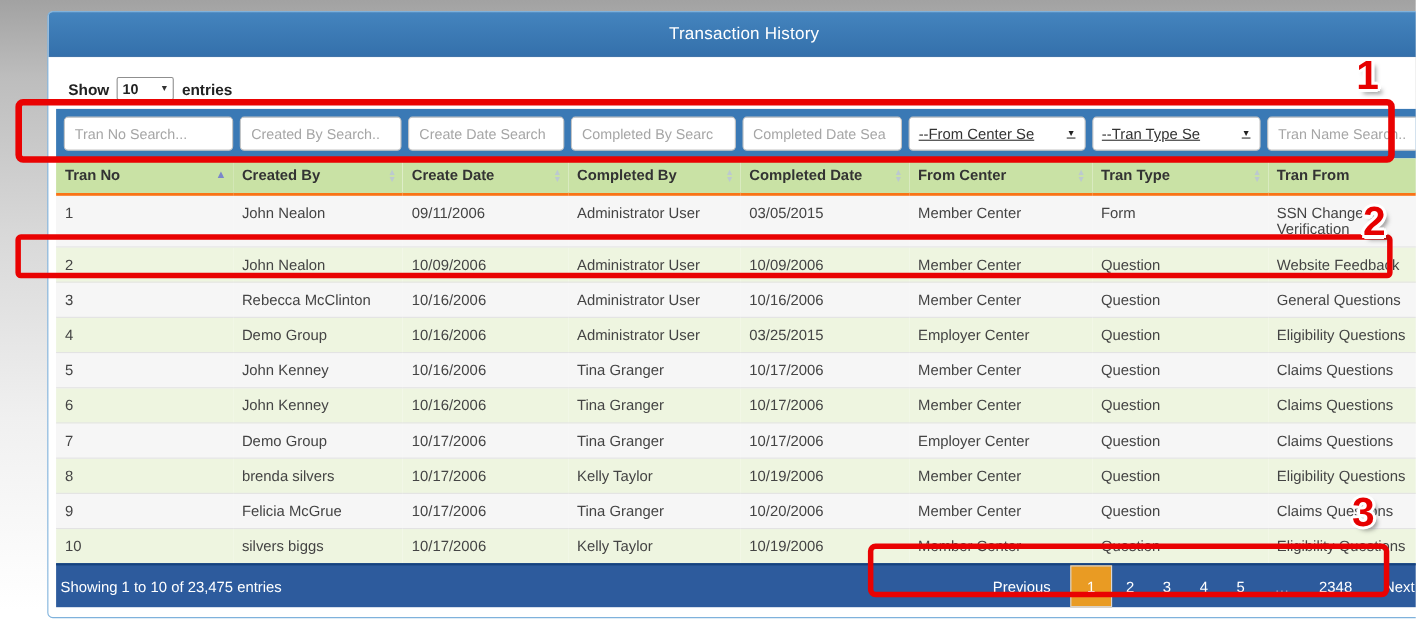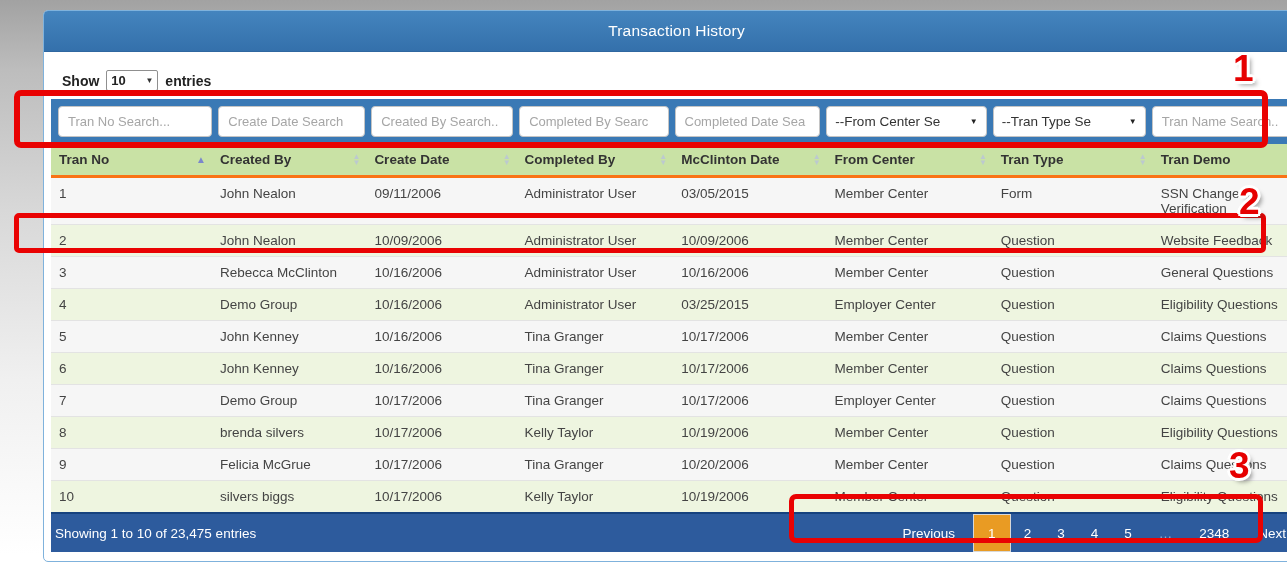--- a/index.html
+++ b/index.html
@@ -41,21 +41,21 @@
   .fcell:nth-child(5){width:12.2%;} .fcell:nth-child(6){width:13.4%;}
   .fcell:nth-child(7){width:12.8%;} .fcell:nth-child(8){width:12.0%;}
   .fcell input{
     width:100%;height:31px;box-sizing:border-box;border:1px solid #c4c4c4;border-radius:4px;
     padding:0 9px;font-size:13px;color:#333;font-family:inherit;outline:none;
   }
   .fcell input::placeholder{color:#a6a6a6;opacity:1;}
   .selbox{
     height:31px;box-sizing:border-box;background:#fff;border:1px solid #c4c4c4;border-radius:4px;
     display:flex;align-items:center;justify-content:space-between;
-    padding:0 8px;font-size:13.5px;color:#333;cursor:pointer;white-space:nowrap;overflow:hidden;
+    padding:0 8px;font-size:13.5px;color:#333;cursor:pointer;white-space:nowrap;overflow:hidden;text-decoration:underline;
   }
   .selbox .caret{font-size:8px;color:#222;margin-left:4px;}
   
   table{margin:0 7px;width:1253px;border-collapse:collapse;table-layout:fixed;font-size:13.5px;}
   th,td{text-align:left;vertical-align:top;word-wrap:break-word;}
   th:nth-child(1),td:nth-child(1){width:12.9%;} th:nth-child(2),td:nth-child(2){width:12.3%;}
   th:nth-child(3),td:nth-child(3){width:11.9%;} th:nth-child(4),td:nth-child(4){width:12.5%;}
   th:nth-child(5),td:nth-child(5){width:12.2%;} th:nth-child(6),td:nth-child(6){width:13.4%;}
   th:nth-child(7),td:nth-child(7){width:12.8%;} th:nth-child(8),td:nth-child(8){width:12.0%;}
   th{
@@ -111,22 +111,22 @@
     <span>Show</span>
     <span class="show-select">
       <span>10</span>
       <span class="caret">▼</span>
     </span>
     <span>entries</span>
   </div>
 
   <div class="filterbar">
       <div class="fcell"><input type="text" placeholder="Tran No Search..." style=""></div>
+      <div class="fcell"><input type="text" placeholder="Created By Search.." style=""></div>
       <div class="fcell"><input type="text" placeholder="Create Date Search" style=""></div>
-      <div class="fcell"><input type="text" placeholder="Created By Search.." style=""></div>
       <div class="fcell"><input type="text" placeholder="Completed By Searc" style=""></div>
       <div class="fcell"><input type="text" placeholder="Completed Date Sea" style=""></div>
       <div class="fcell">
         <div class="selbox">
           <span>--From Center Se</span>
           <span class="caret">▼</span>
         </div>
       </div>
       <div class="fcell">
         <div class="selbox">
@@ -146,33 +146,33 @@
               <span>▼</span>
             </span></th>
           <th><span>Create Date</span><span class="sort-glyph sort-both">
               <span>▲</span>
               <span>▼</span>
             </span></th>
           <th><span>Completed By</span><span class="sort-glyph sort-both">
               <span>▲</span>
               <span>▼</span>
             </span></th>
-          <th><span>McClinton Date</span><span class="sort-glyph sort-both">
+          <th><span>Completed Date</span><span class="sort-glyph sort-both">
               <span>▲</span>
               <span>▼</span>
             </span></th>
           <th><span>From Center</span><span class="sort-glyph sort-both">
               <span>▲</span>
               <span>▼</span>
             </span></th>
           <th><span>Tran Type</span><span class="sort-glyph sort-both">
               <span>▲</span>
               <span>▼</span>
             </span></th>
-          <th><span>Tran Demo</span><span class="sort-glyph sort-both">
+          <th><span>Tran From</span><span class="sort-glyph sort-both">
               <span>▲</span>
               <span>▼</span>
             </span></th>
         </tr>
     </thead>
     <tbody>
         <tr class="row-odd">
           <td>1</td>
           <td>John Nealon</td>
           <td>09/11/2006</td>

